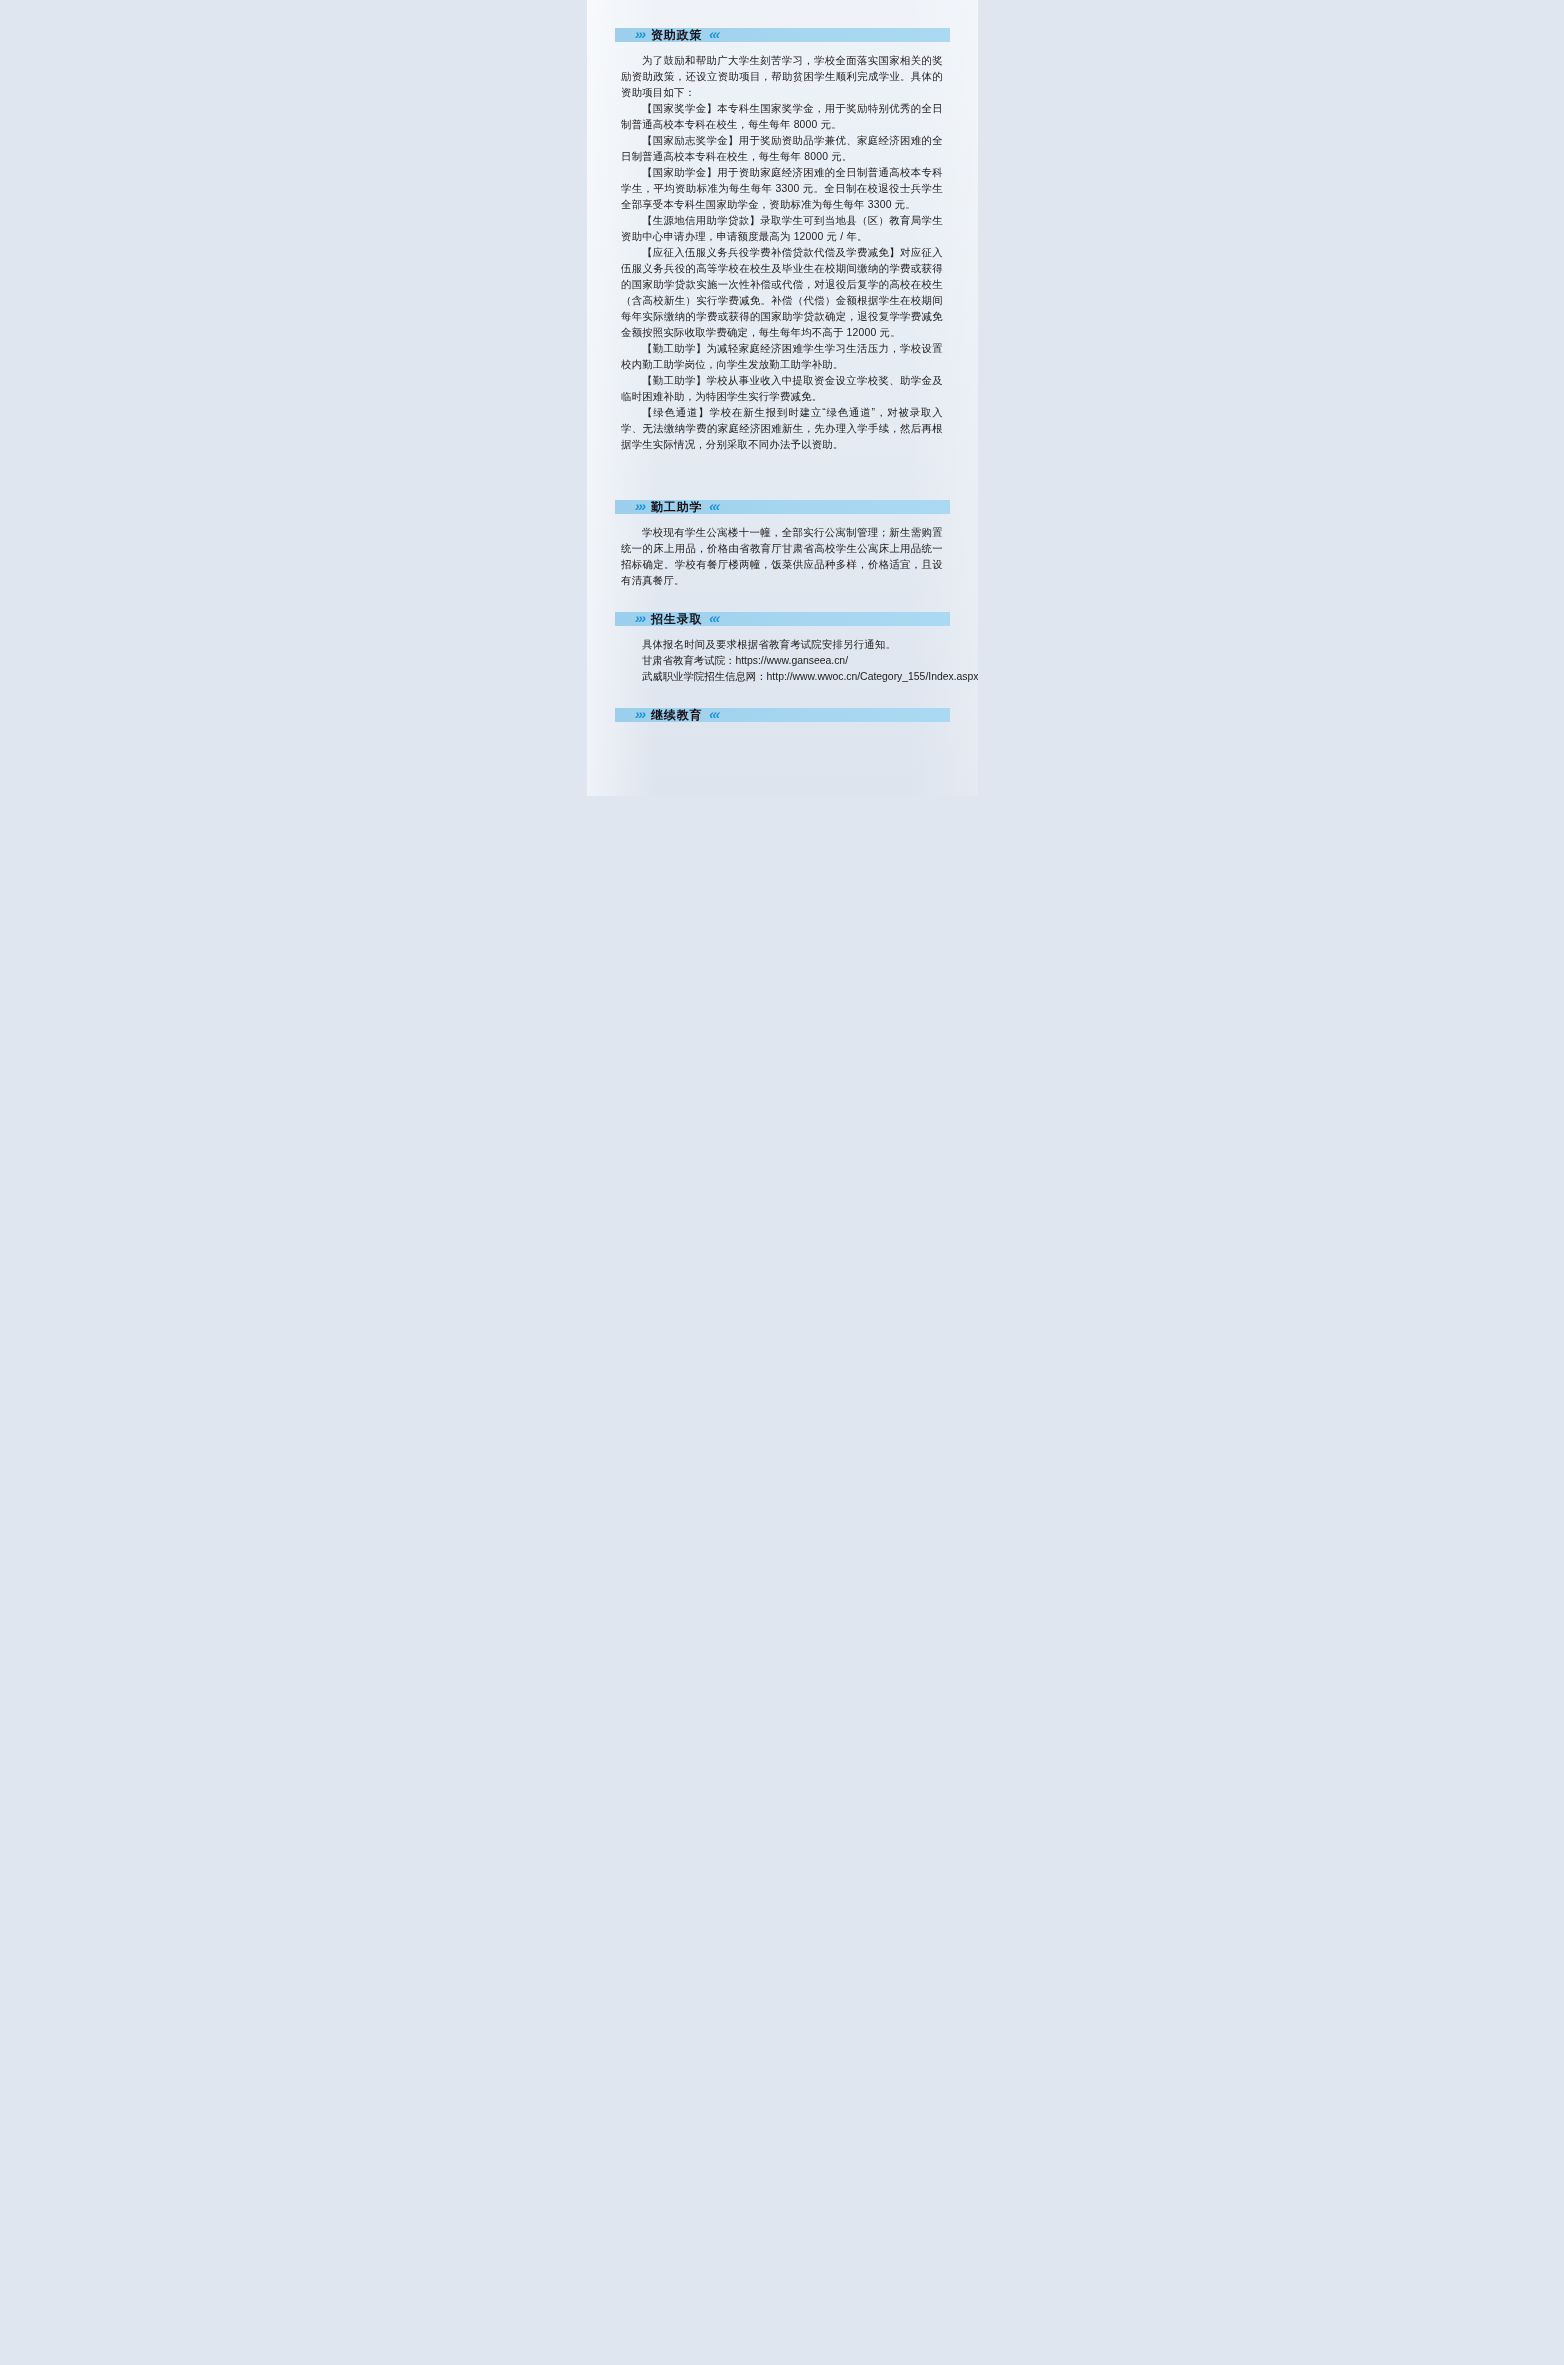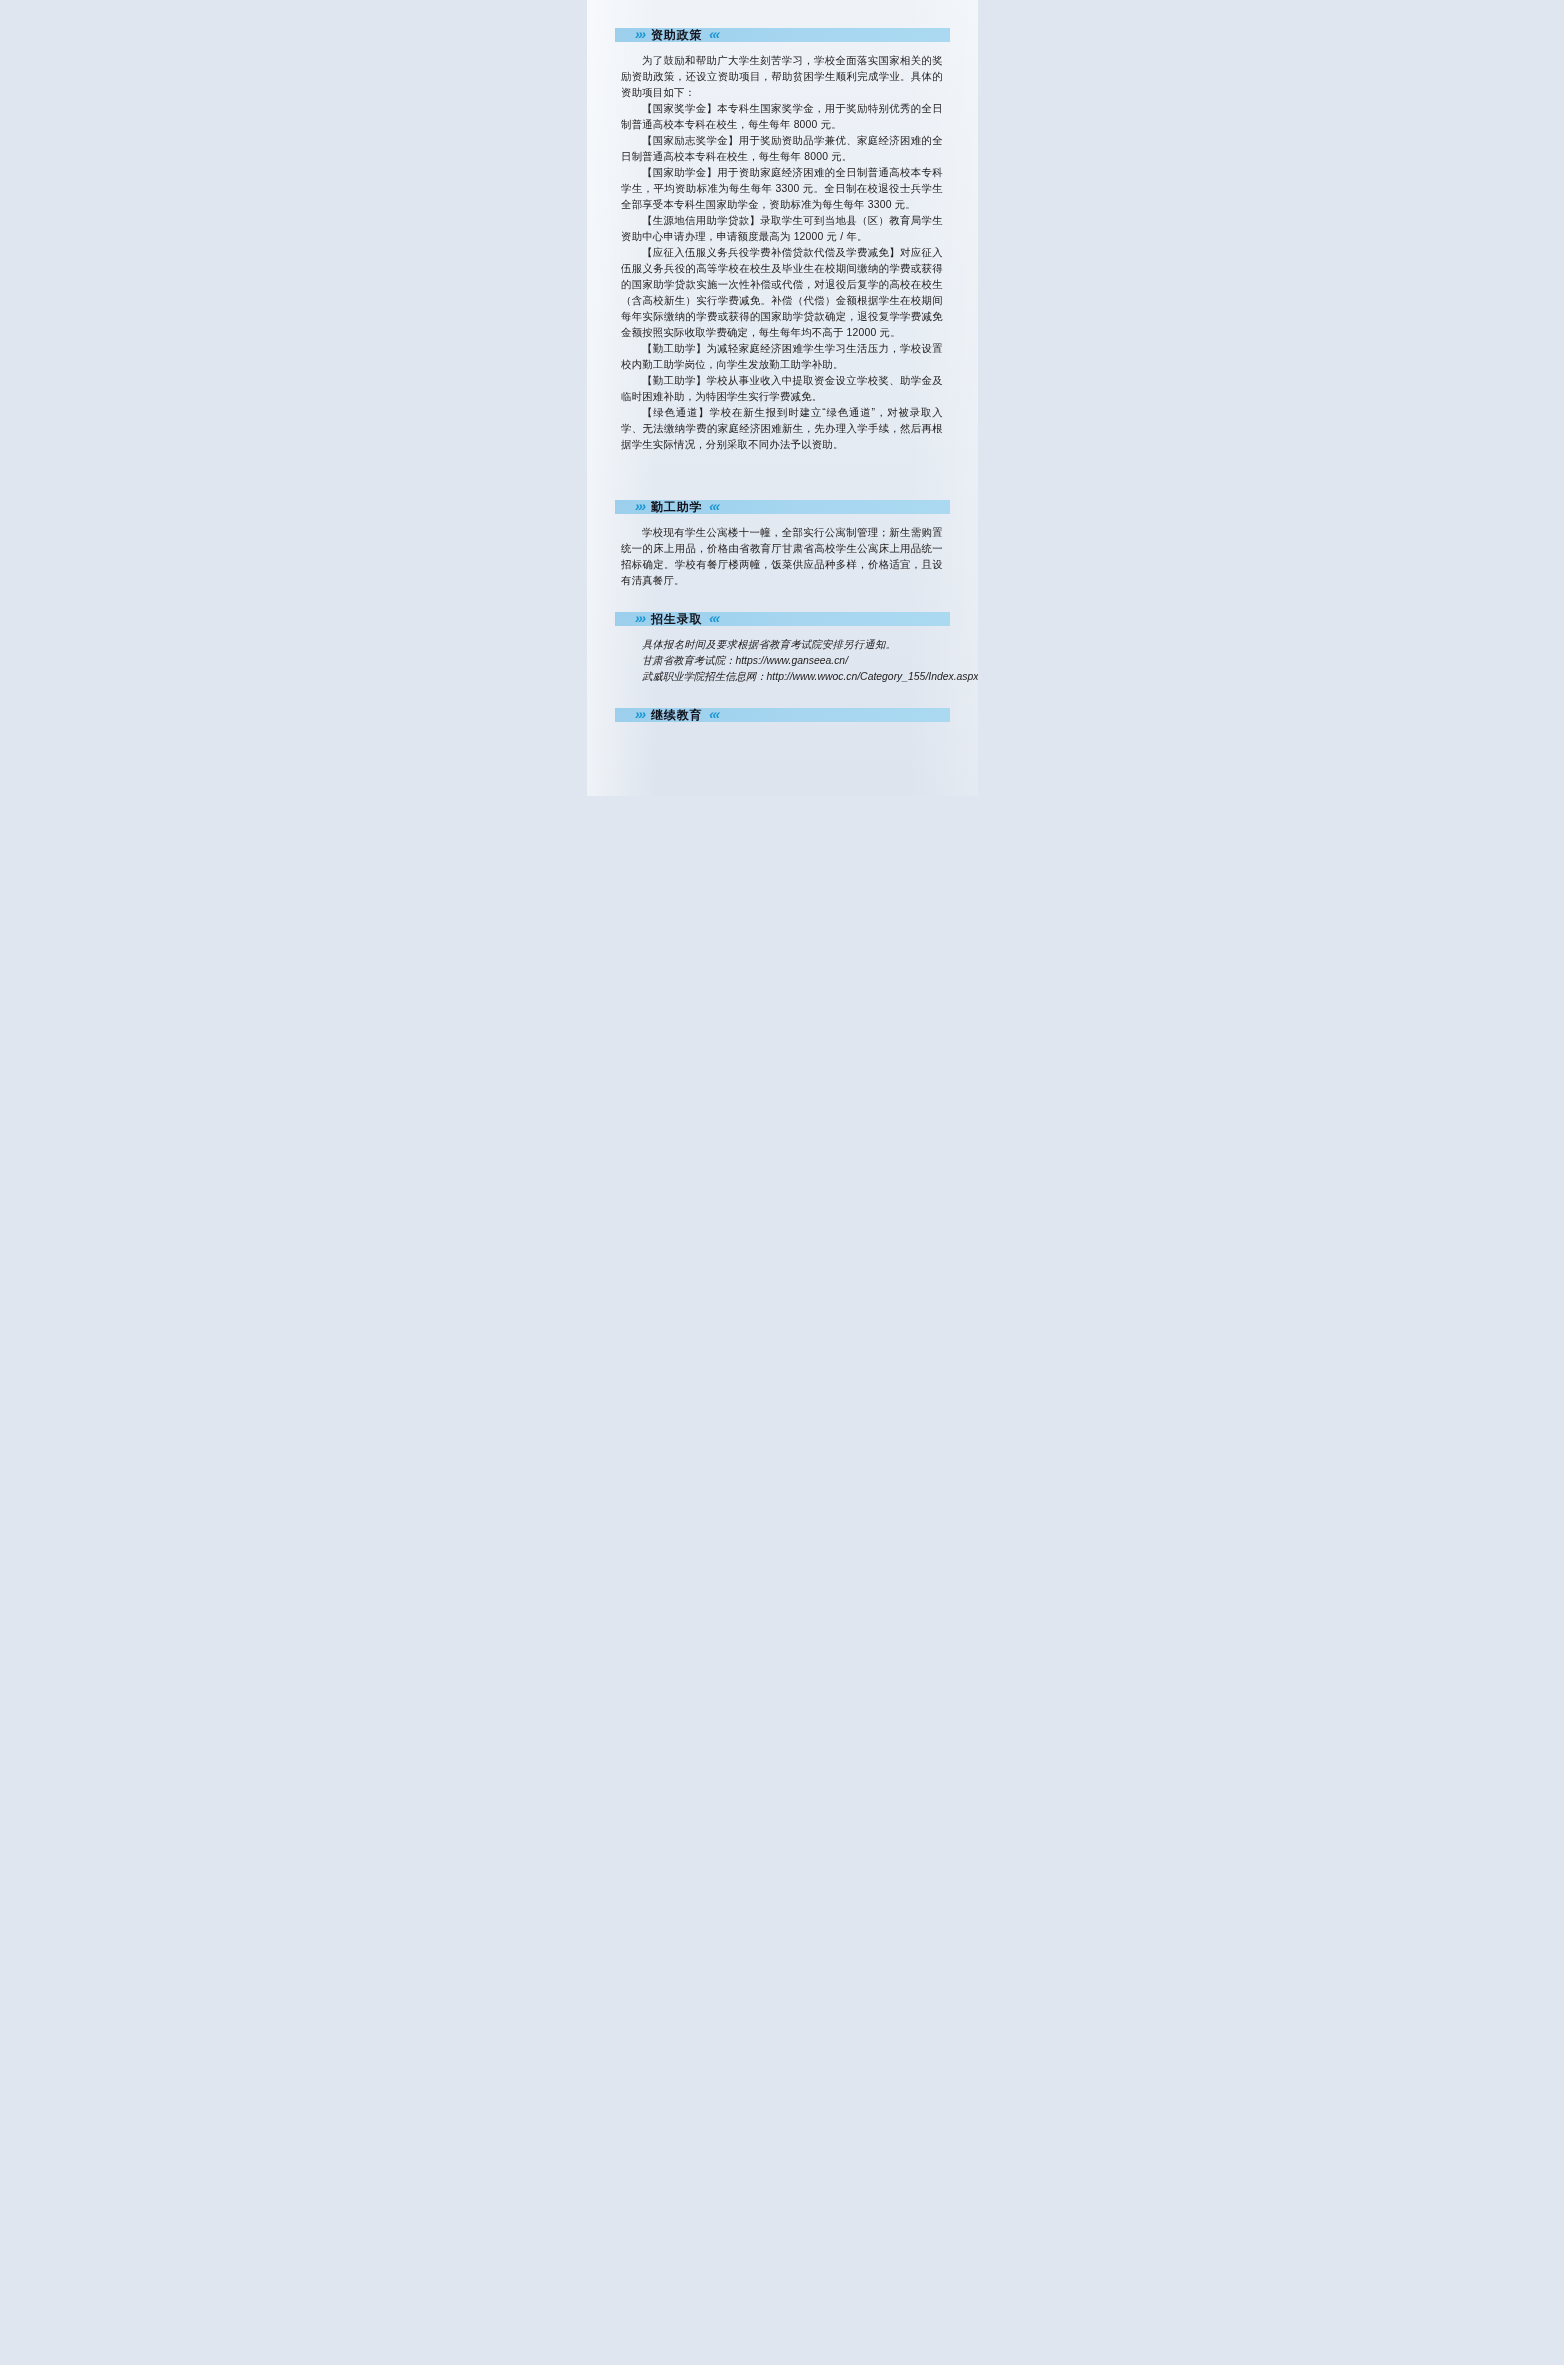--- a/index.html
+++ b/index.html
@@ -49,21 +49,21 @@
     font-size:10.4px;
     line-height:16px;
     text-align:justify;
     letter-spacing:0.2px;
   }
   .body-text p{margin:0;text-indent:2em;}
   .gap-after-bar{height:11.4px;}
   .sec{margin:0;}
   .sp-lg{height:47px;}
   .sp-md{height:23px;}
-  .line{white-space:nowrap;font-style:italic;}
+  .line{white-space:nowrap;}
   .plain-url{letter-spacing:0;}
   .phone-note{font-size:7.6px;letter-spacing:0;}
   .phone-num{letter-spacing:0;}
   .num2{margin-left:12.3px;}
 </style>
 </head>
 <body>
 
 <div class="page">
   <div class="content">

